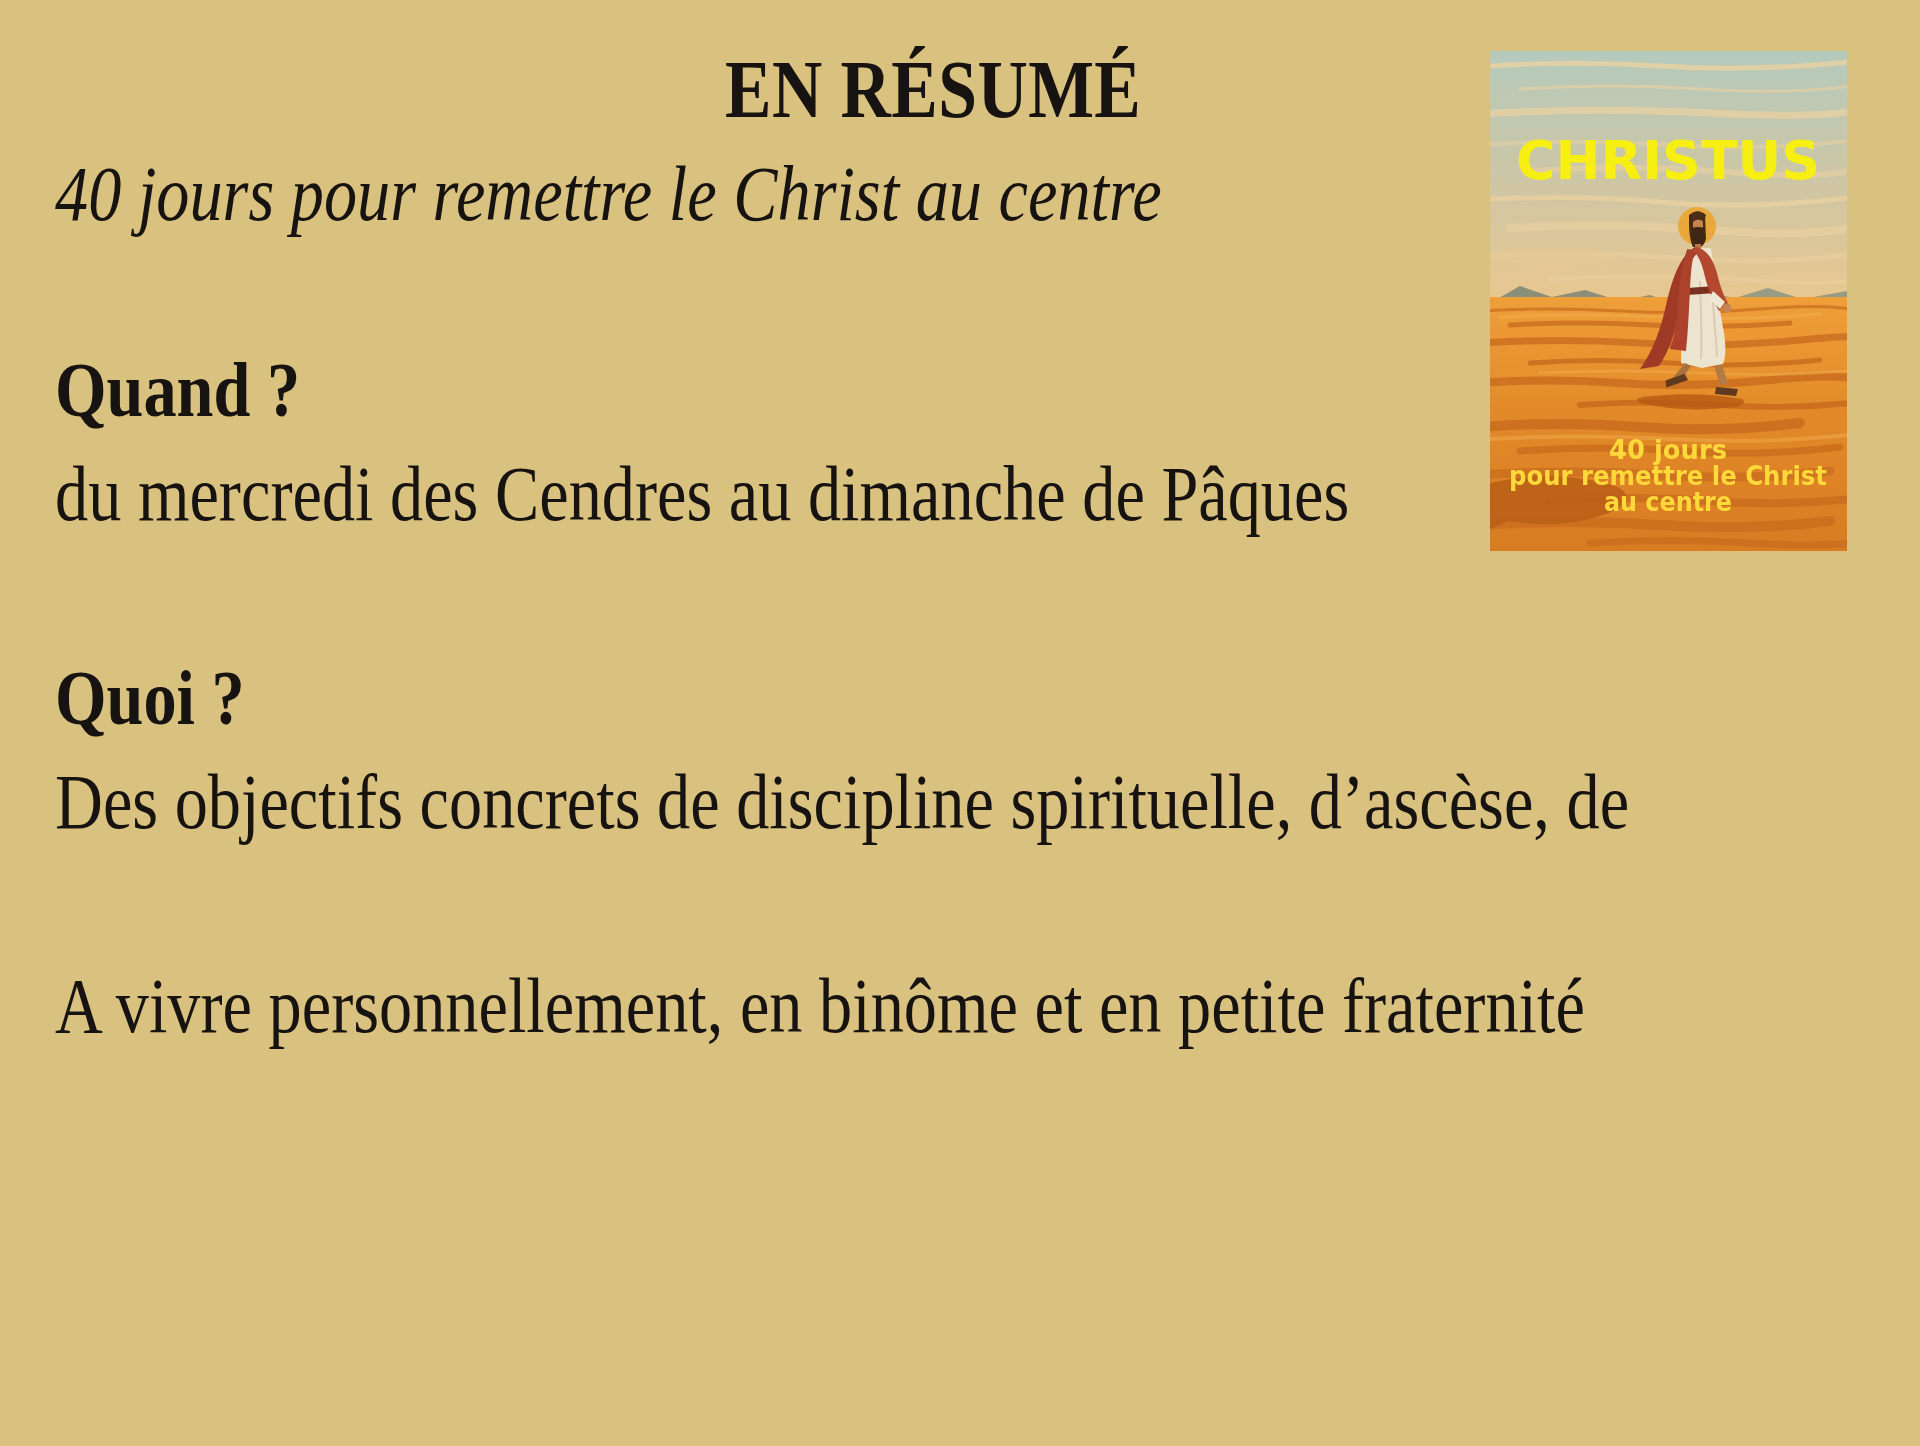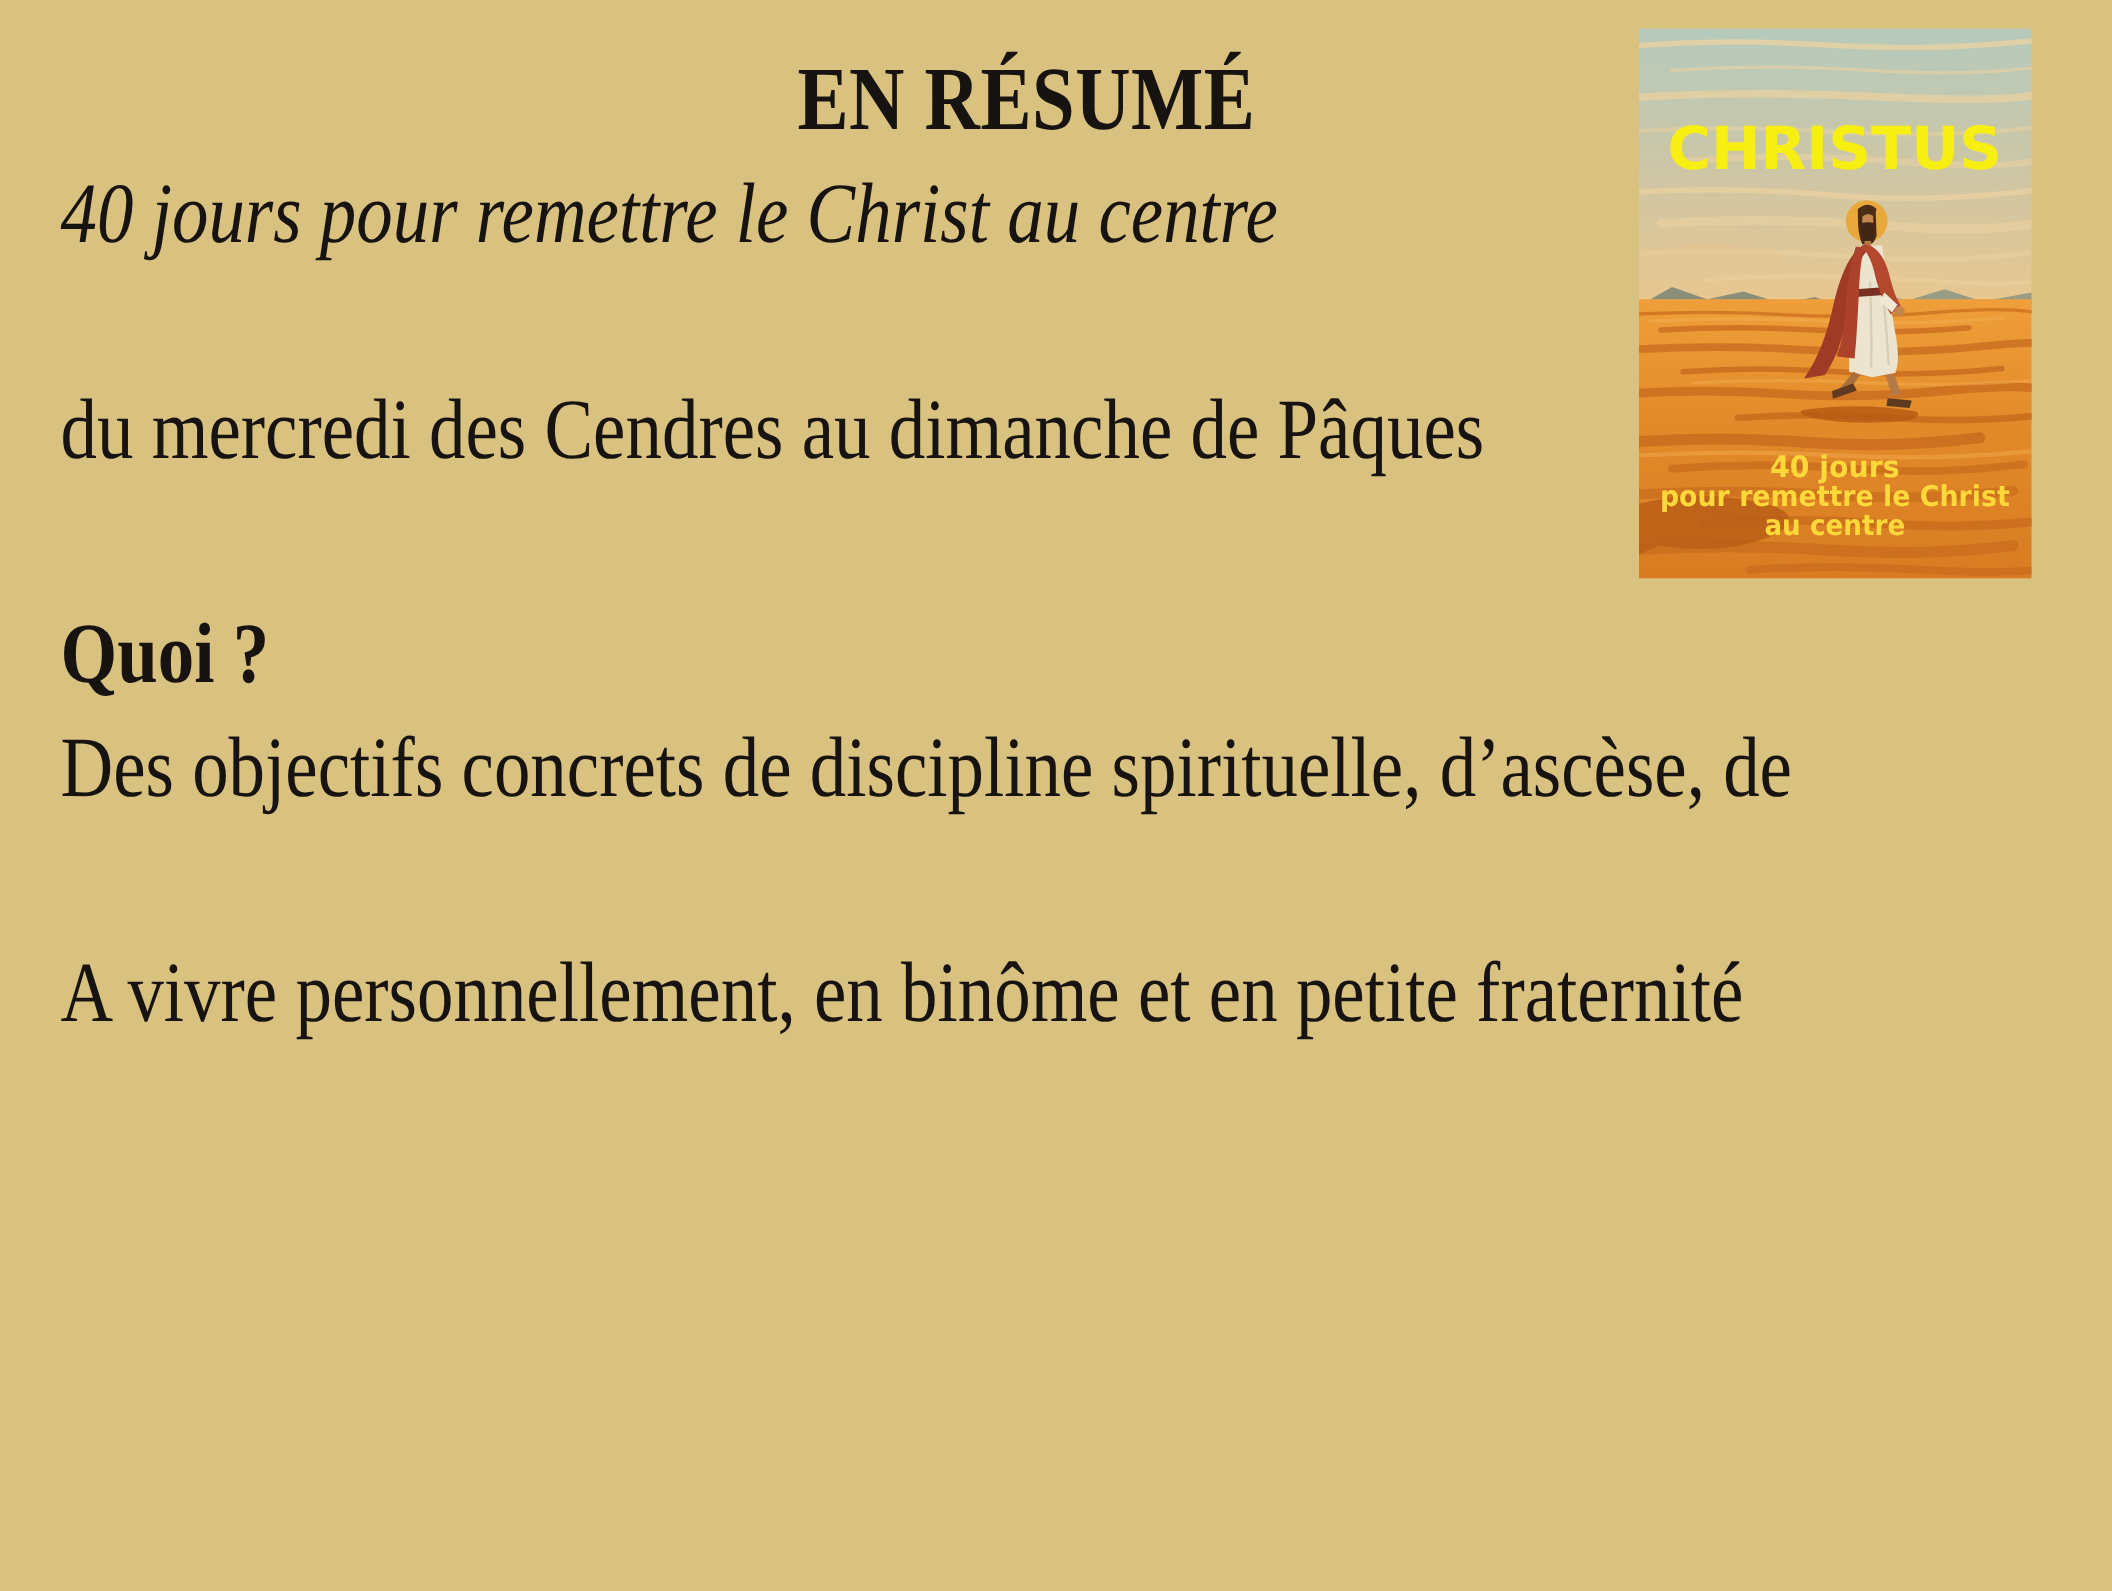--- a/index.html
+++ b/index.html
@@ -37,37 +37,38 @@
   }
   .t-title { font-weight: bold; font-size: 82px; letter-spacing: 0.5px; text-align: center; }
   .t-head  { font-weight: bold; }
   .t-it    { font-style: italic; }
   .spacer-sm { height: 92px; }
   .spacer    { height: 100px; }
 
   .poster {
     position: absolute;
     left: 1490px;
-    top: 26px;
+    top: 51px;
     width: 357px;
     height: 481px;
   }
   .poster svg { display: block; }
 </style>
 </head>
 <body>
 
 <div class="slide">
 
   <div class="content">
     <div class="line t-title"><span>EN RÉSUMÉ</span></div>
     <div class="line t-it"><span>40 jours pour remettre le Christ au centre</span></div>
 
     <div class="spacer-sm"></div>
 
+    <div class="line t-head"><span>Quand ?</span></div>
     <div class="line"><span>du mercredi des Cendres au dimanche de Pâques</span></div>
 
     <div class="spacer"></div>
 
     <div class="line t-head"><span>Quoi ?</span></div>
     <div class="line"><span>Des objectifs concrets de discipline spirituelle, d’ascèse, de</span></div>
 
     <div class="spacer"></div>
 
     <div class="line"><span>A vivre personnellement, en binôme et en petite fraternité</span></div>

